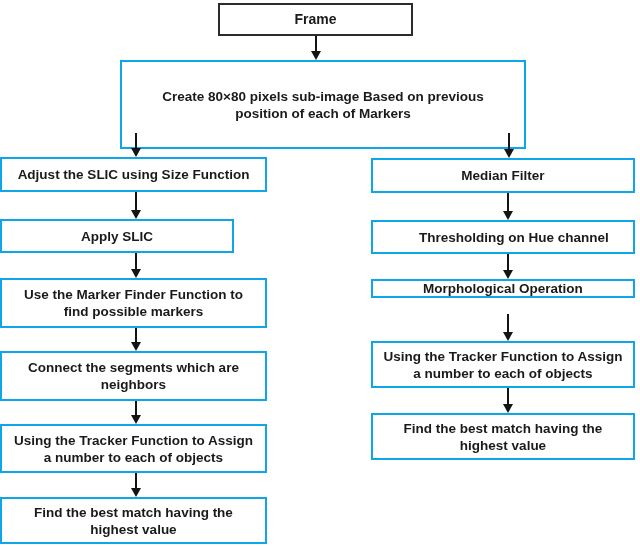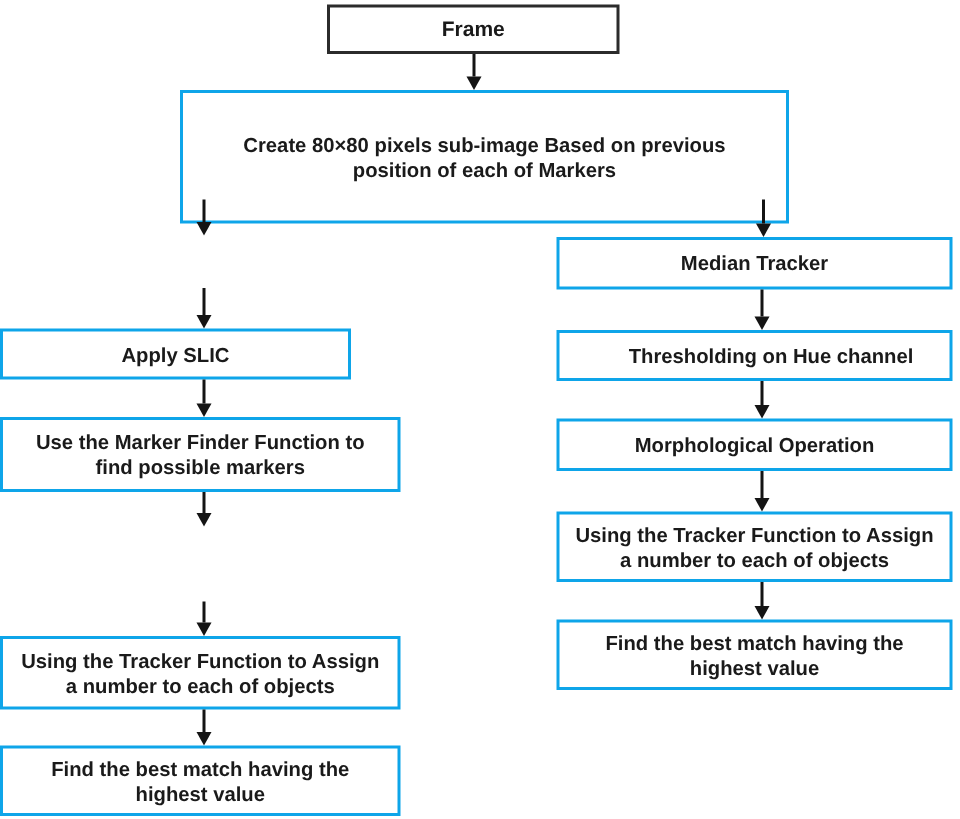--- a/index.html
+++ b/index.html
@@ -59,38 +59,41 @@
 </head>
 <body>
 
 <div class="canvas">
 
   <div class="box frame-box" style="left:218px; top:3px; width:195px; height:33px;">Frame</div>
 
   <div class="box" style="left:120px; top:60px; width:406px; height:89px;">Create 80×80 pixels sub-image Based on previous
 position of each of Markers</div>
 
+  <div class="box" style="left:0px; top:157px; width:267px; height:35px;">Adjust the SLIC using Size Function</div>
 
   <div class="box" style="left:0px; top:219px; width:234px; height:34px;">Apply SLIC</div>
 
   <div class="box" style="left:0px; top:278px; width:267px; height:50px;">Use the Marker Finder Function to
 find possible markers</div>
 
+  <div class="box" style="left:0px; top:351px; width:267px; height:50px;">Connect the segments which are
+neighbors</div>
 
   <div class="box" style="left:0px; top:424px; width:267px; height:49px;">Using the Tracker Function to Assign
 a number to each of objects</div>
 
   <div class="box" style="left:0px; top:497px; width:267px; height:47px;">Find the best match having the
 highest value</div>
 
-  <div class="box" style="left:371px; top:158px; width:264px; height:35px;">Median Tracker</div>
+  <div class="box" style="left:371px; top:158px; width:264px; height:35px;">Median Filter</div>
 
   <div class="box" style="left:371px; top:220px; width:264px; height:34px;padding-left:28px;">Thresholding on Hue channel</div>
 
-  <div class="box" style="left:371px; top:279px; width:264px; height:35px;">Morphological Operation</div>
+  <div class="box" style="left:371px; top:279px; width:264px; height:19px;">Morphological Operation</div>
 
   <div class="box" style="left:371px; top:341px; width:264px; height:47px;">Using the Tracker Function to Assign
 a number to each of objects</div>
 
   <div class="box" style="left:371px; top:413px; width:264px; height:47px;">Find the best match having the
 highest value</div>
 
   <div class="arrow" style="left:316px; top:36px; height:24px;">
     <div class="shaft"></div>
       <div class="head"></div>

